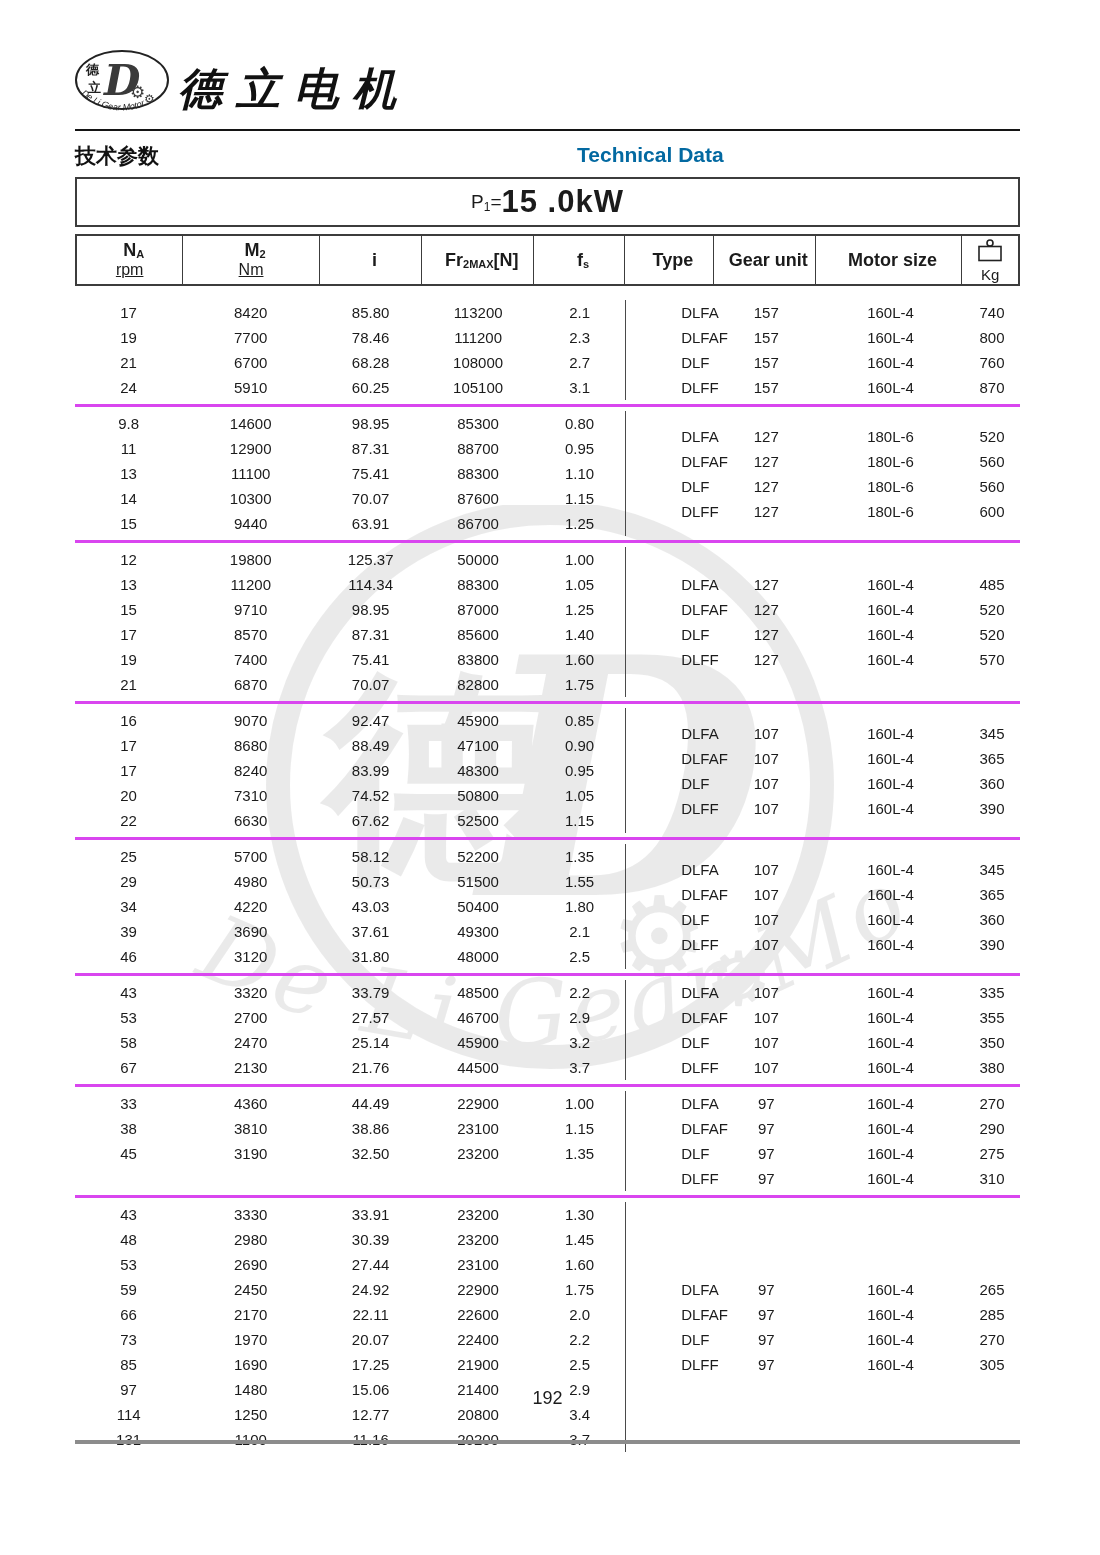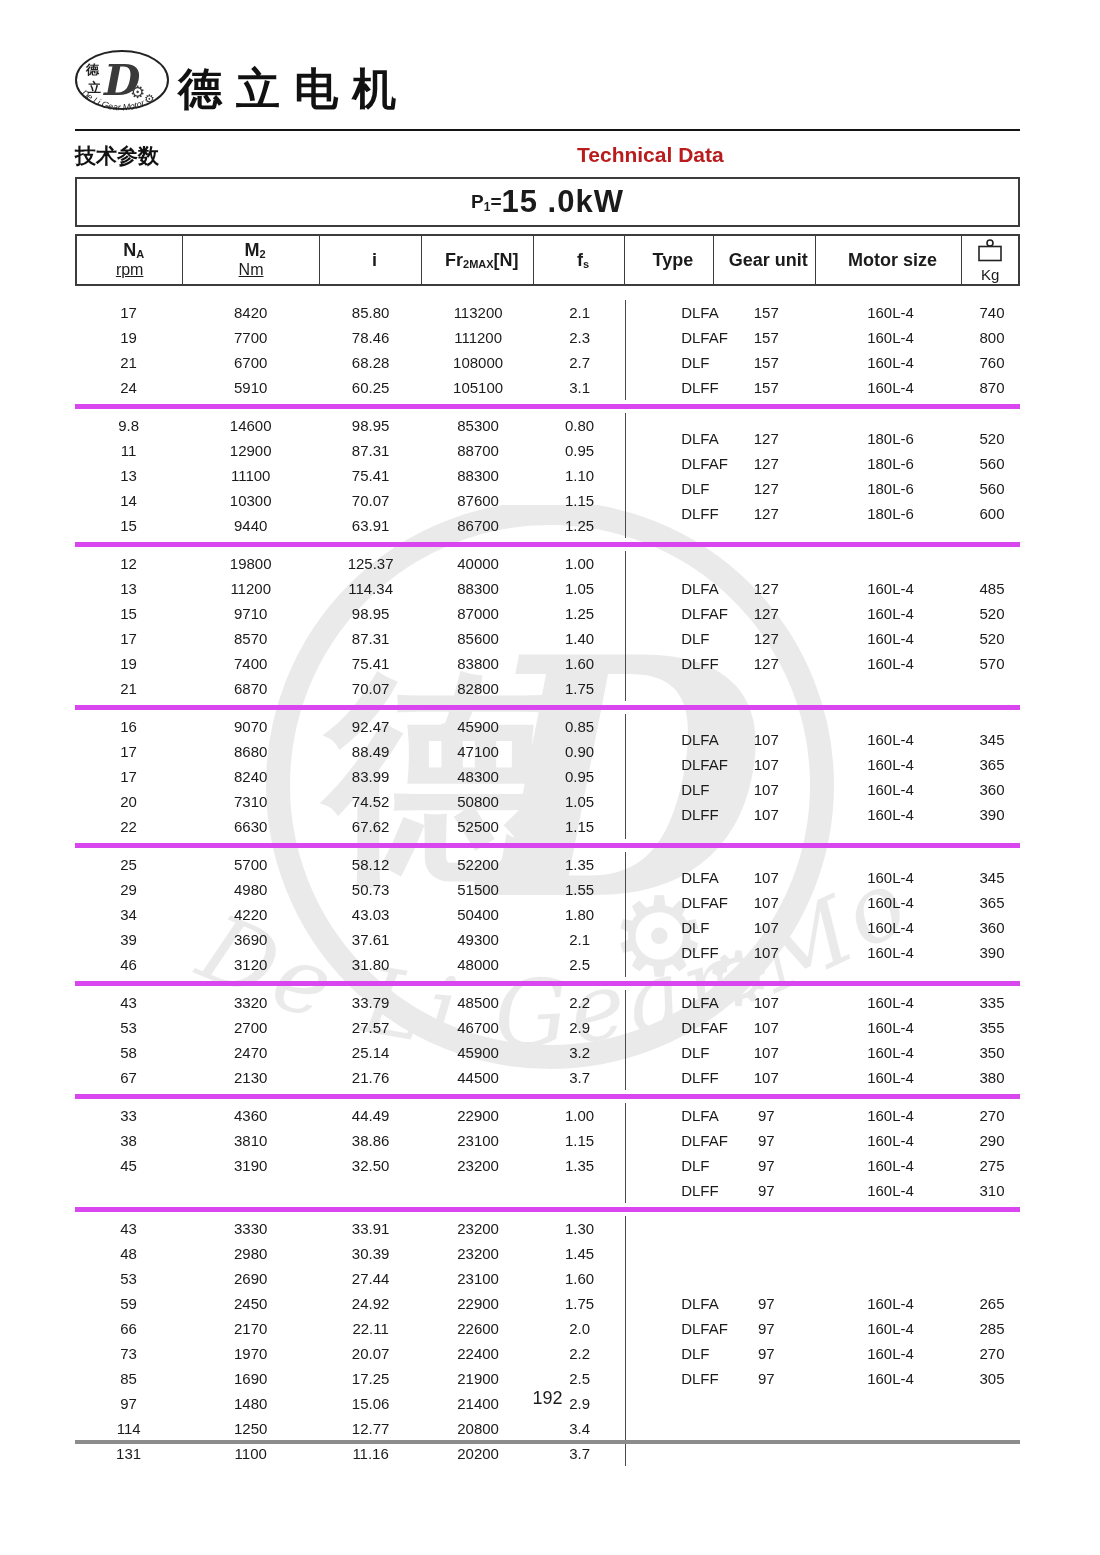--- a/index.html
+++ b/index.html
@@ -2,50 +2,50 @@
 <html><head>
 <meta charset="utf-8">
 <style>
   * { box-sizing: border-box; margin: 0; padding: 0; }
   body { background: #ffffff; font-family: "Liberation Sans", "DejaVu Sans", sans-serif; }
   .page { position: relative; width: 1100px; height: 1555px; background: #fff; color: #1b1b1b; overflow: hidden; }
 
   
   .logo { position: absolute; left: 72px; top: 48px; width: 104px; height: 80px; }
   .company { position: absolute; left: 178px; top: 60px; font-family: "DejaVu Serif", serif;
-             font-weight: bold; font-size: 44px; letter-spacing: 0.32em; color: #111; }
+             font-weight: bold; font-style: italic; font-size: 44px; letter-spacing: 0.32em; color: #111; }
   .toprule { position: absolute; left: 75px; top: 129px; width: 945px; height: 2px; background: #141414; }
 
   .title-cn { position: absolute; left: 75px; top: 142px; font-size: 21px; font-weight: bold; color: #111; }
-  .title-en { position: absolute; left: 577px; top: 143px; font-size: 21px; font-weight: bold; color: #b91c1c; }
+  .title-en { position: absolute; left: 577px; top: 143px; font-size: 21px; font-weight: bold; color: #0369a1; }
 
   
   .pbox { position: absolute; left: 75px; top: 177px; width: 945px; height: 50px;
           border: 2px solid #3c3c3c; display: flex; align-items: center; justify-content: center; }
-  .p-small { font-size: 19px; font-weight: bold; }
+  .p-small { font-size: 19px; font-weight: normal; }
   .p-small sub { font-size: 12px; vertical-align: -3px; }
   .p-big { font-size: 31px; font-weight: bold; letter-spacing: 1px; }
 
   
   .thead { position: absolute; left: 75px; top: 234px; width: 945px; height: 52px;
            border: 2px solid #3c3c3c; display: flex; }
   .th { border-right: 1px solid #3c3c3c; display: flex; flex-direction: column;
         align-items: center; justify-content: center; line-height: 1.15; }
   .th:last-child { border-right: none; }
   .th-main { font-size: 18px; font-weight: bold; margin-left: 8px; }
   .th-main sub { font-size: 11px; vertical-align: -2px; }
   .th-unit { font-size: 16px; font-weight: normal; text-decoration: underline; }
   .hc0{width:11.3%} .hc1{width:14.5%} .hc2{width:10.9%} .hc3{width:11.9%} .hc4{width:9.6%}
   .hc5{width:9.5%}  .hc6{width:10.8%} .hc7{width:15.6%} .hc8{width:5.9%}
   .kg-cell { padding-top: 2px; }
   .kg-text { font-size: 15px; font-weight: normal; margin-top: 1px; }
 
   
   .tbody { position: absolute; left: 75px; top: 296px; width: 945px; }
-  .group { display: flex; align-items: stretch; border-bottom: 5px solid #d946ef; padding: 4px 0; }
+  .group { display: flex; align-items: stretch; border-bottom: 3px solid #d946ef; padding: 4px 0; }
   .group.last { border-bottom: none; }
   .gleft  { width: 58.2%; display: flex; flex-direction: column; justify-content: center; }
   .gleft.top { justify-content: flex-start; }
   .gright { width: 41.8%; display: flex; flex-direction: column; justify-content: center;
             border-left: 1px solid #4a4a4a; }
   .row { display: flex; height: 25px; line-height: 25px; }
   .cell { font-size: 15px; text-align: center; white-space: nowrap; color: #1b1b1b; }
   .lc0{width:19.5%} .lc1{width:24.9%} .lc2{width:18.7%} .lc3{width:20.4%} .lc4{width:16.5%}
   .rc0{width:22.7%; text-align:left; padding-left:14%;} .rc1{width:25.8%} .rc2{width:37.3%} .rc3{width:14.2%}
 
@@ -258,21 +258,21 @@
             <div class="cell rc3">600</div>
           </div>
         </div>
       </div>
       <div class="group">
         <div class="gleft">
           <div class="row">
             <div class="cell lc0">12</div>
             <div class="cell lc1">19800</div>
             <div class="cell lc2">125.37</div>
-            <div class="cell lc3">40000</div>
+            <div class="cell lc3">50000</div>
             <div class="cell lc4">1.00</div>
           </div>
           <div class="row">
             <div class="cell lc0">13</div>
             <div class="cell lc1">11200</div>
             <div class="cell lc2">114.34</div>
             <div class="cell lc3">88300</div>
             <div class="cell lc4">1.05</div>
           </div>
           <div class="row">

